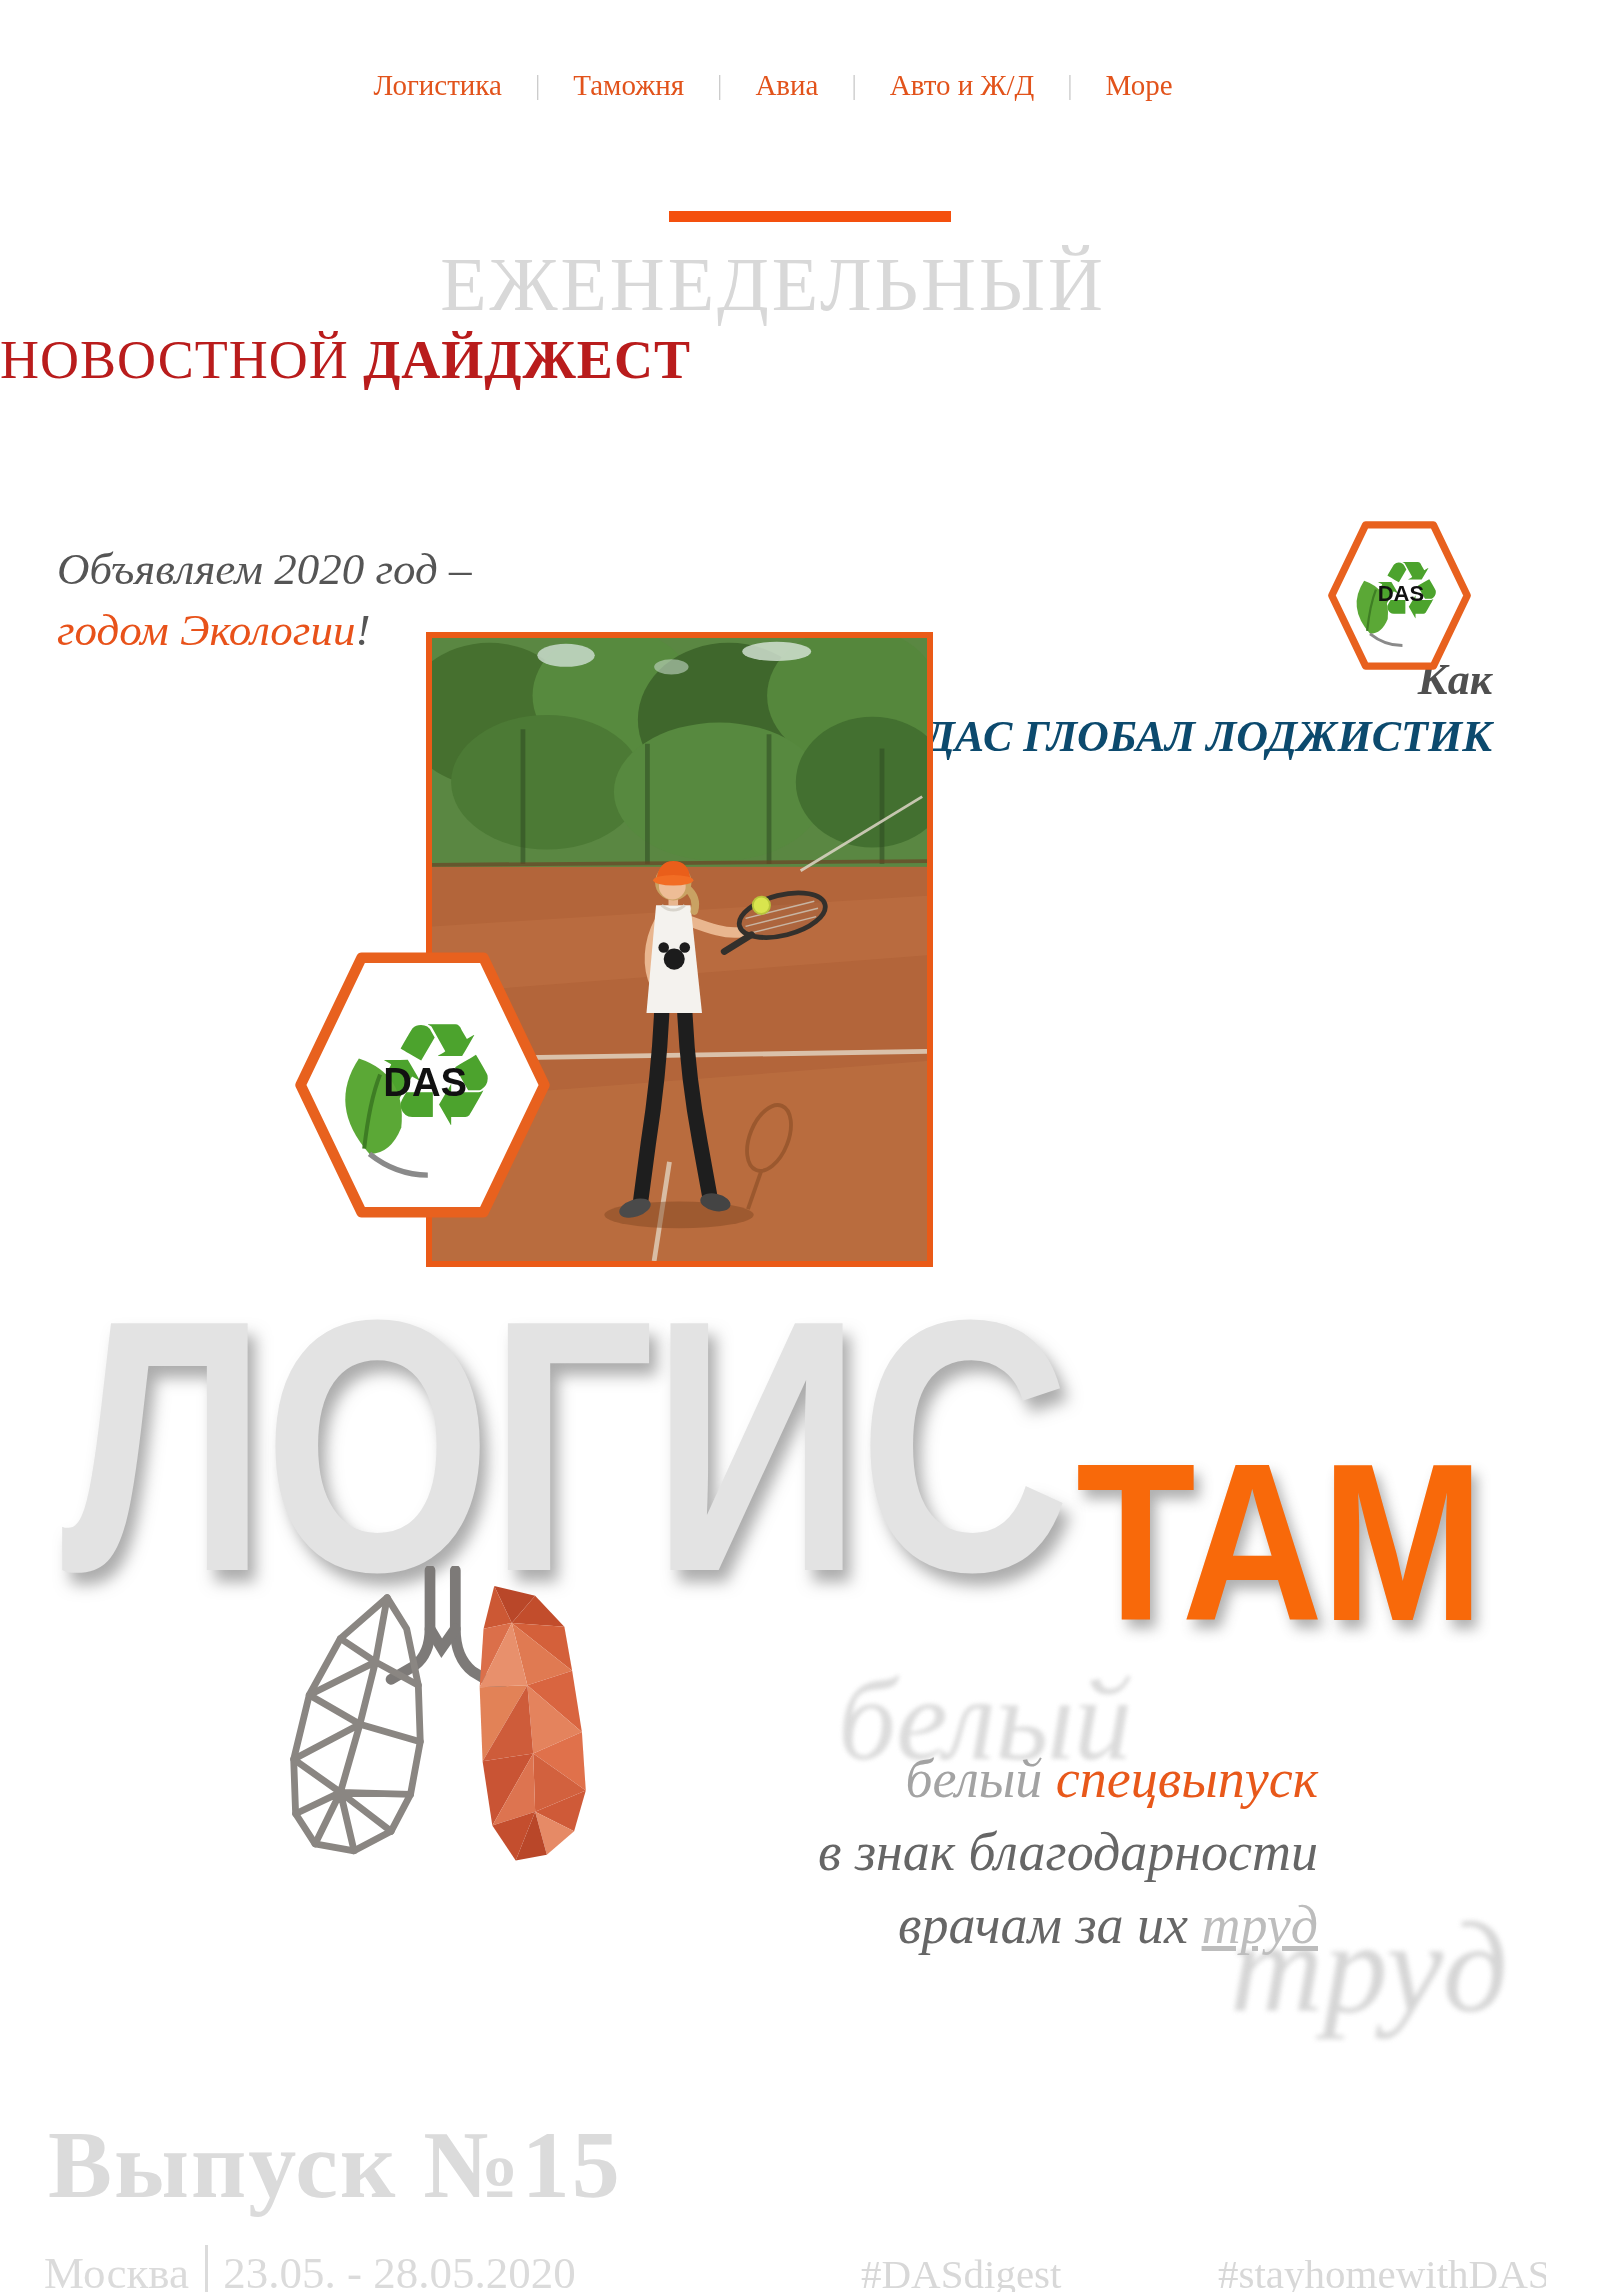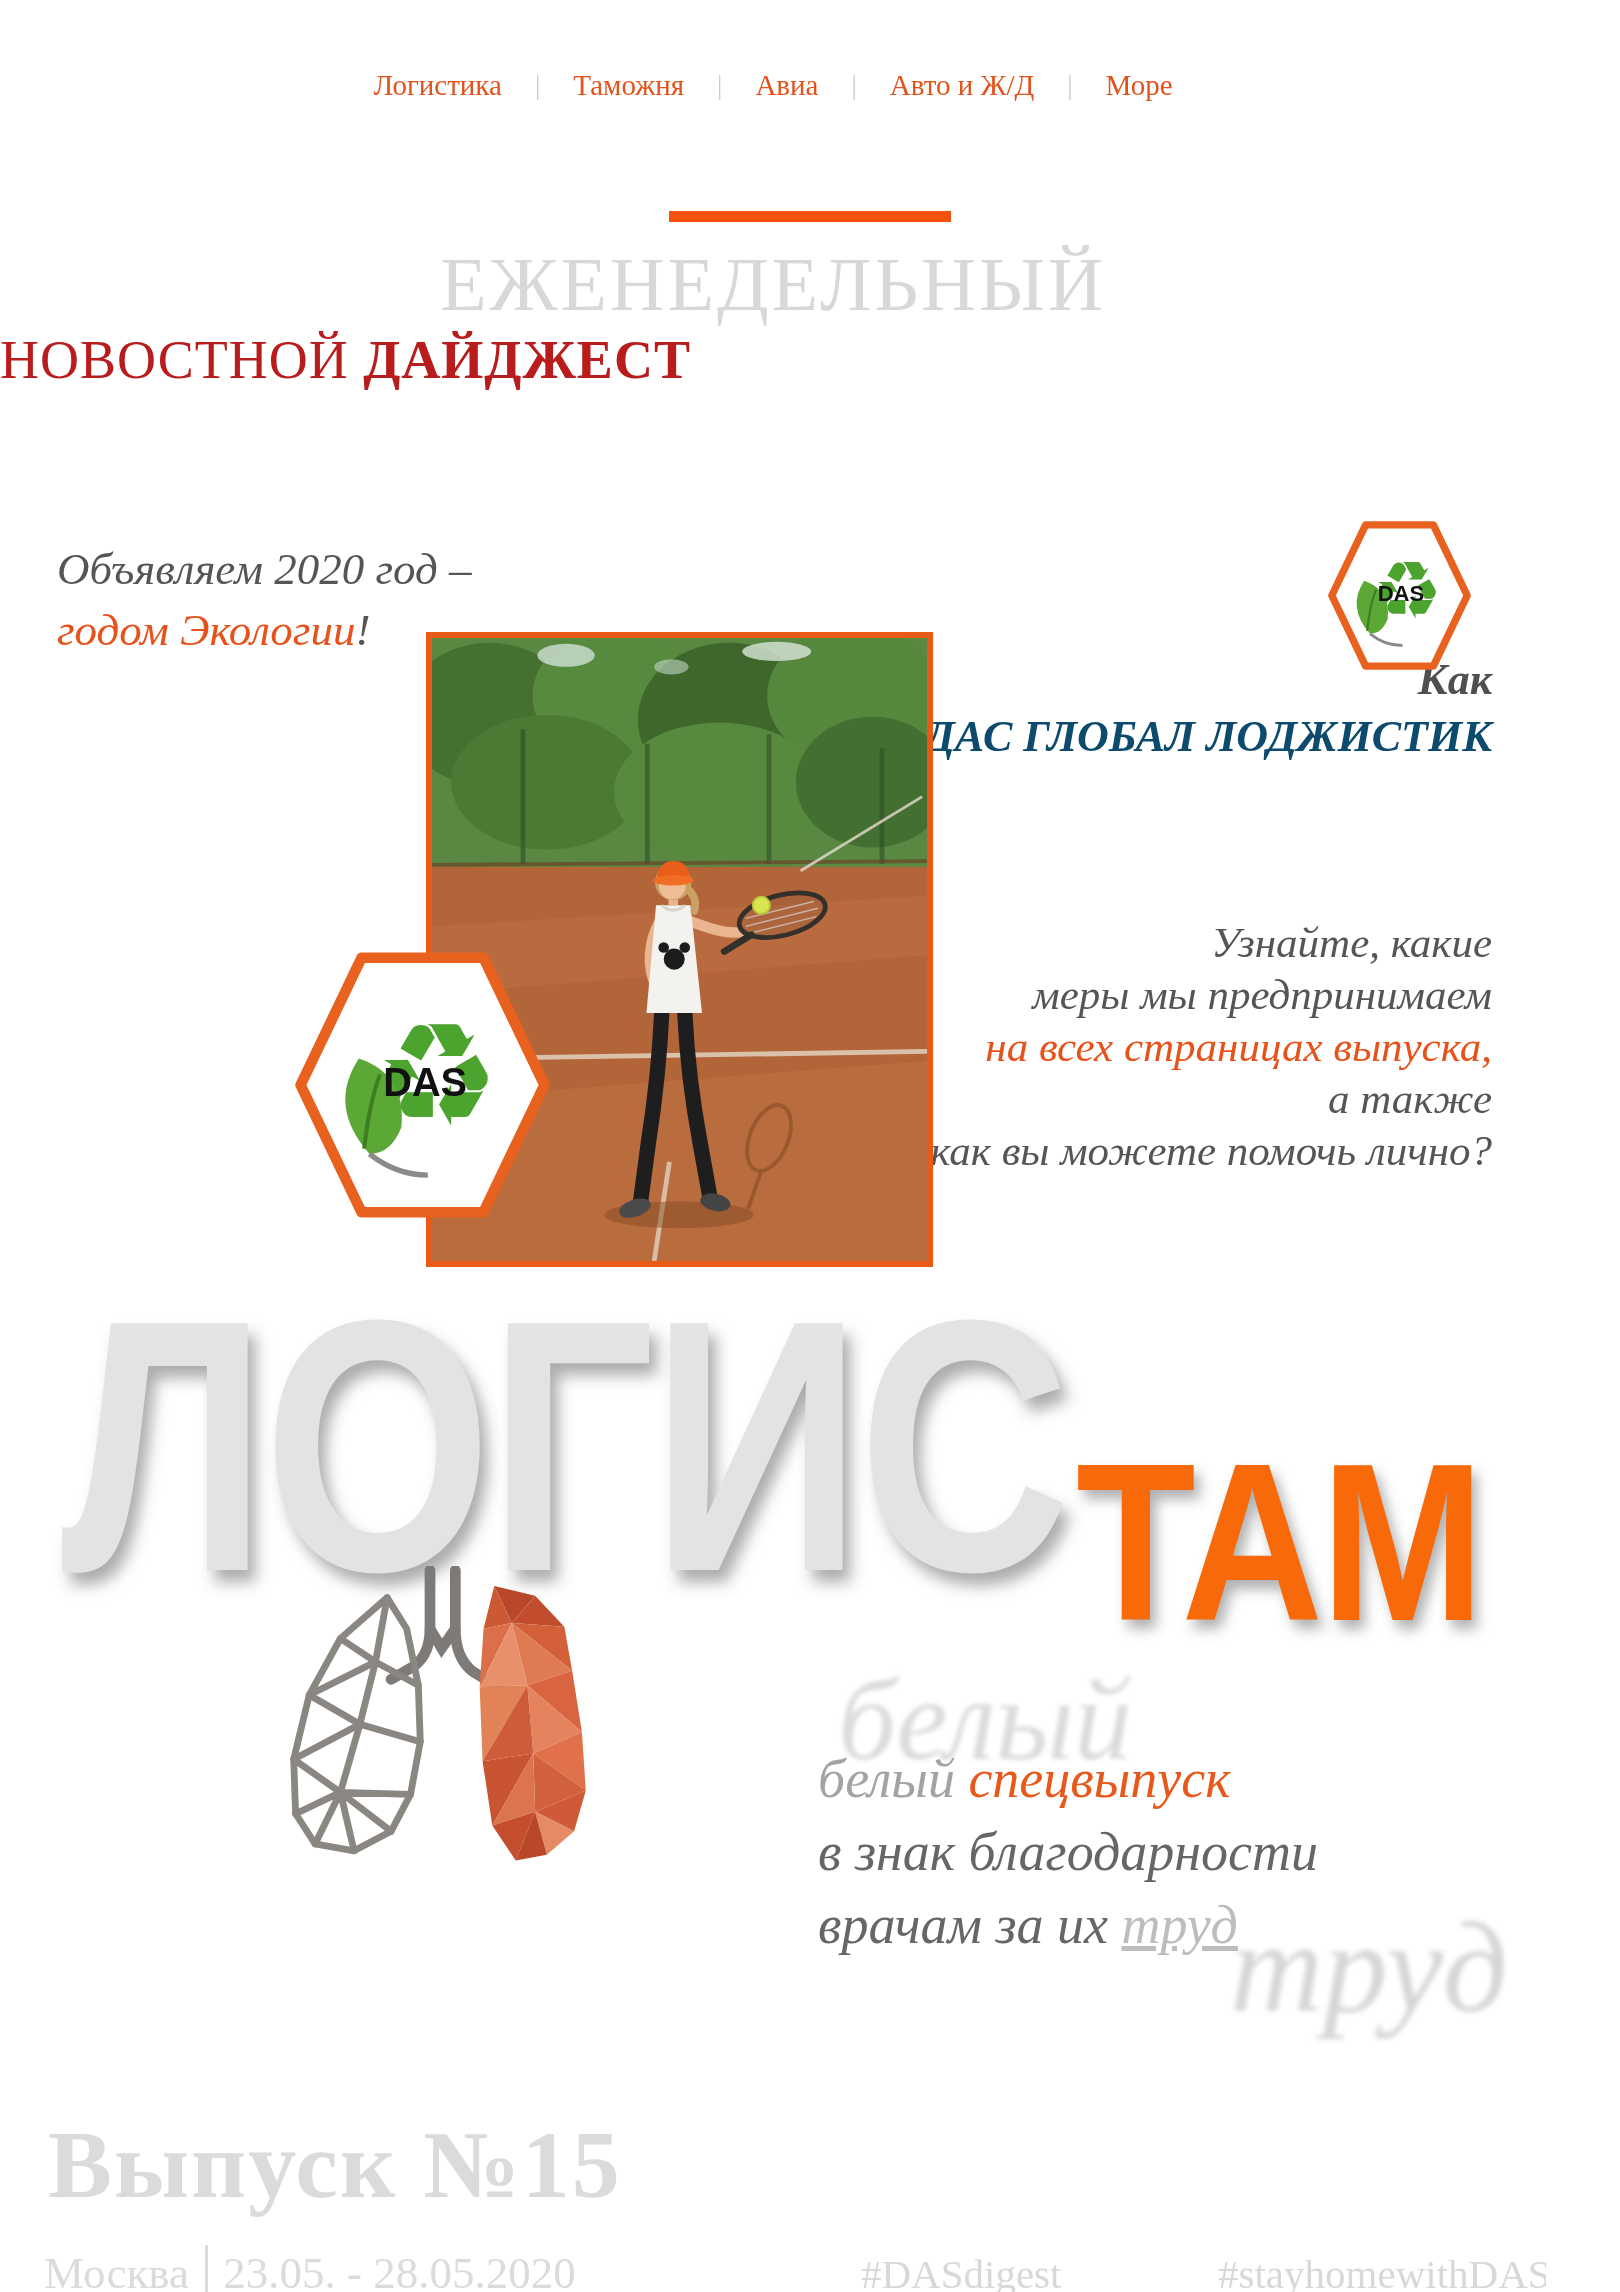--- a/index.html
+++ b/index.html
@@ -55,21 +55,21 @@
            transform:scaleY(1.15);transform-origin:top left;
            text-shadow:5.9px 7.8px 11.8px rgba(80,80,80,0.45);z-index:2;white-space:nowrap;}
 
   
   .lungs{left:282px;top:1566px;width:370px;height:331px;z-index:2;}
   .lungs svg{display:block;width:100%;height:100%;}
 
   
   .wm-bely{left:838px;top:1654px;font-style:italic;font-size:116px;color:#D3D3D3;
            filter:blur(2px);opacity:.8;z-index:0;white-space:nowrap;}
-  .special{right:228px;top:1743px;font-style:italic;
+  .special{right:228px;top:1743px;text-align:right;font-style:italic;
            font-size:54px;line-height:73px;color:#666666;z-index:1;}
   .special .w1{color:#A3A3A3;}
   .special .orange{color:#E8581A;}
   .special .light{color:#BDBDBD;text-decoration:underline;}
   .wm-trud{left:1230px;top:1894px;font-style:italic;font-size:129px;color:#CFCFCF;
            filter:blur(2.5px);opacity:.85;z-index:0;white-space:nowrap;}
 
   
   .issue{left:48px;top:2109px;font-weight:bold;font-size:96px;color:#DBDBDB;letter-spacing:2px;}
   .citydates{left:44px;top:2245px;display:flex;align-items:center;color:#DBDBDB;font-size:45px;}
@@ -177,27 +177,20 @@
       <path d="M30,80 Q40,88 52,88" stroke="#8a8a8a" stroke-width="2" fill="none"></path>
       <text x="51" y="58" font-size="15" font-weight="bold" fill="#111111" text-anchor="middle" font-family="Liberation Sans">DAS</text>
     </svg>
   </div>
 
   <div class="abs question">
     <div>Как</div>
     <div class="orange">ДАС ГЛОБАЛ ЛОДЖИСТИК</div>
   </div>
 
-  <div class="abs teaser">
-    <div>Узнайте, какие</div>
-    <div>меры мы предпринимаем</div>
-    <div><span class="orange">на всех страницах выпуска</span><span class="orange">,</span></div>
-    <div>а также</div>
-    <div>как вы можете помочь лично?</div>
-  </div>
 
   <div class="abs hexlogo logo-large">
     <svg viewBox="0 0 100 108">
       <polygon points="27,6 73,6 96,54 73,102 27,102 4,54" fill="#ffffff" stroke="#E8611E" stroke-width="4" stroke-linejoin="round"></polygon>
       <text x="55" y="69" font-size="54" fill="#4CA32D" text-anchor="middle" font-family="DejaVu Sans">♻</text>
       <path d="M30,80 Q14,62 26,44 Q44,50 42,70 Q38,80 30,80 Z" fill="#5BA836"></path>
       <path d="M28,78 Q30,60 34,50" stroke="#3e7d24" stroke-width="1.5" fill="none"></path>
       <path d="M30,80 Q40,88 52,88" stroke="#8a8a8a" stroke-width="2" fill="none"></path>
       <text x="51" y="58" font-size="15" font-weight="bold" fill="#111111" text-anchor="middle" font-family="Liberation Sans">DAS</text>
     </svg>

